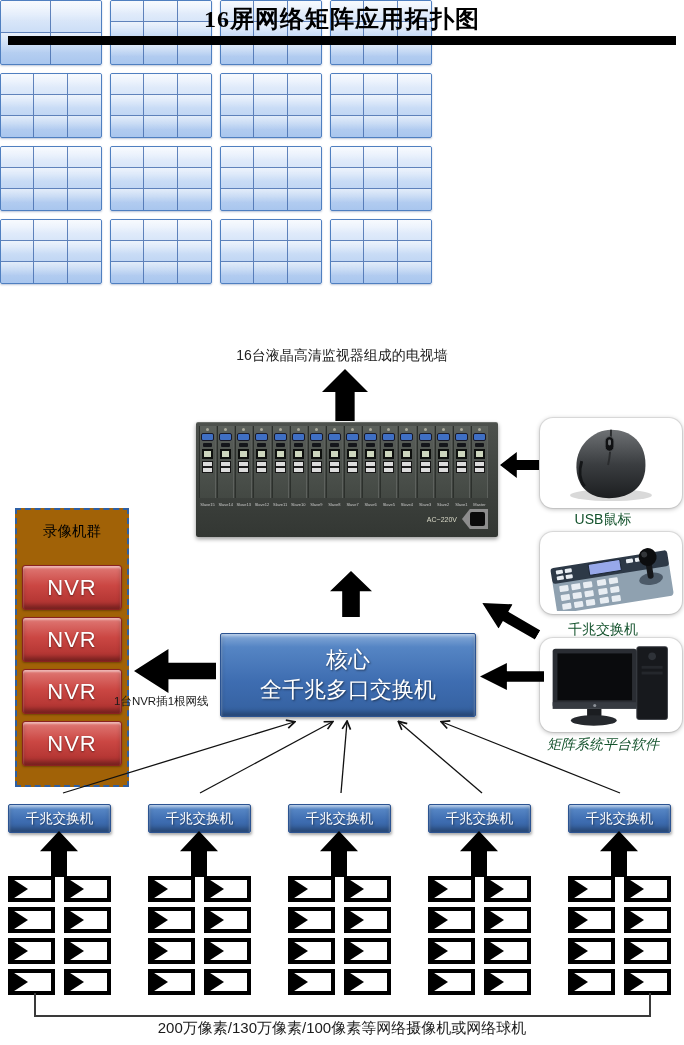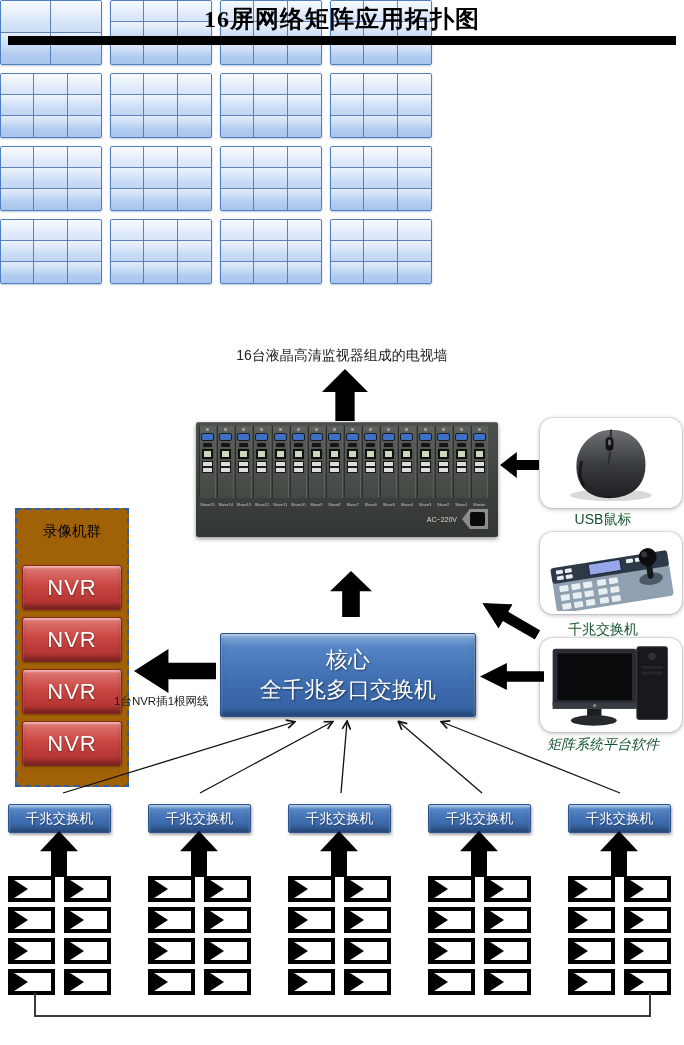--- a/index.html
+++ b/index.html
@@ -585,20 +585,21 @@
         <div class="cam"></div>
         <div class="cam"></div>
         <div class="cam"></div>
         <div class="cam"></div>
         <div class="cam"></div>
         <div class="cam"></div>
       </div>
     </div>
 
   <div class="abs bracket"></div>
+  <div class="txt note-cams">200万像素/130万像素/100像素等网络摄像机或网络球机</div>
 
   <svg class="lines" width="684" height="1045" viewBox="0 0 684 1045">
     <defs>
       <marker id="ah" viewBox="0 0 10 10" refX="8" refY="5" markerWidth="8" markerHeight="8" orient="auto">
         <path d="M1,1 L9,5 L1,9" fill="none" stroke="#111" stroke-width="1.6"></path>
       </marker>
     </defs>
     <g stroke="#111" stroke-width="1.3">
       <line x1="63" y1="793" x2="294" y2="722" marker-end="url(#ah)"></line>
       <line x1="200" y1="793" x2="332" y2="722" marker-end="url(#ah)"></line>

